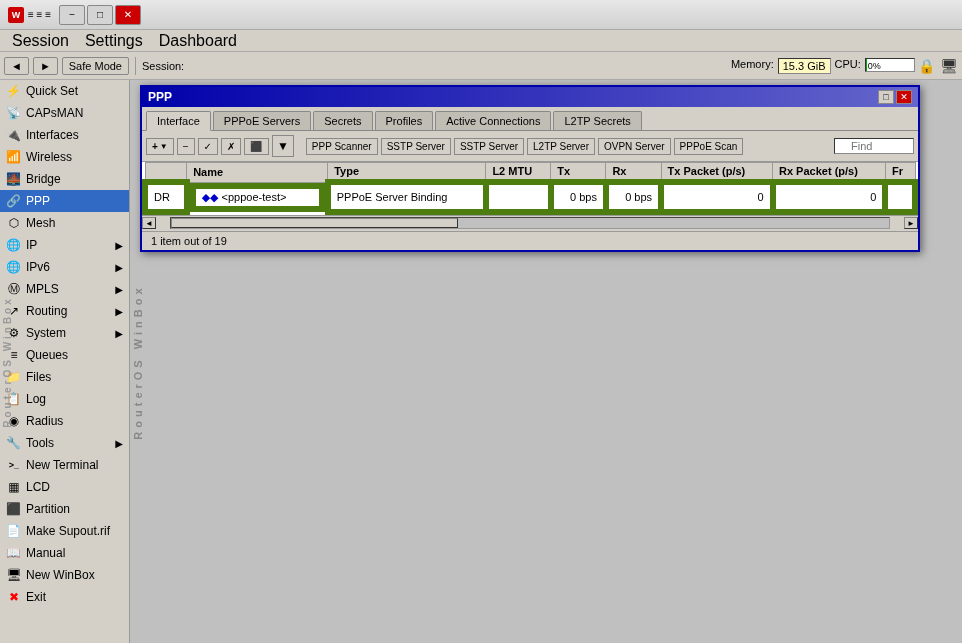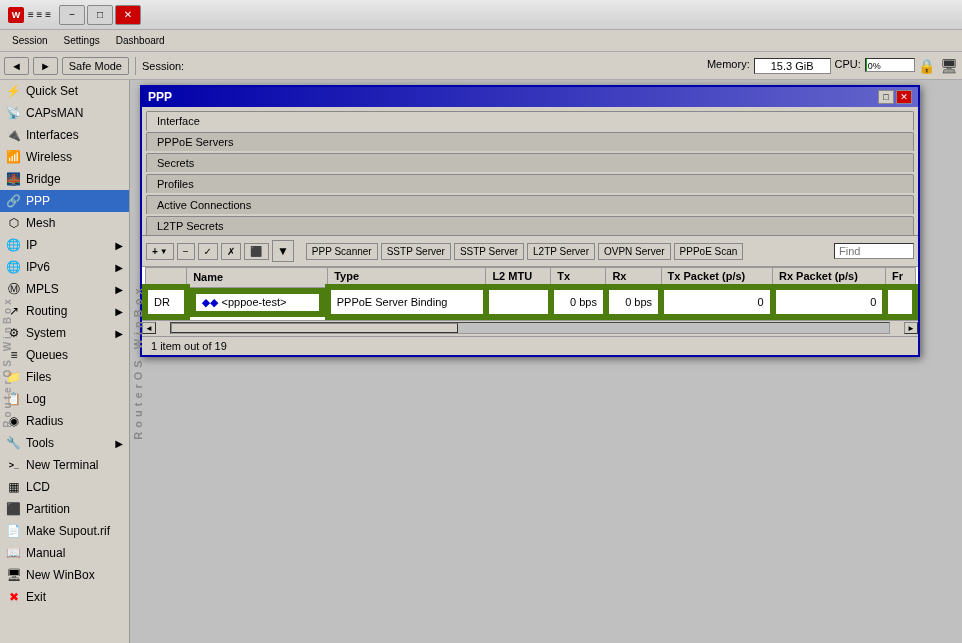--- a/index.html
+++ b/index.html
@@ -58,21 +58,21 @@
       height: 22px;
       background: #d4d0c8;
       display: flex;
       align-items: center;
       padding: 0 4px;
       border-bottom: 1px solid #aaa;
     }
     .menu-item {
       padding: 2px 8px;
       cursor: pointer;
-      font-size: 10px;
+      font-size: 16px;
       color: #000;
     }
 
     
     .toolbar {
       height: 28px;
       background: #d4d0c8;
       display: flex;
       align-items: center;
       padding: 0 4px;
@@ -97,21 +97,21 @@
       width: 180px;
     }
     .memory-display {
       margin-left: auto;
       display: flex;
       align-items: flex-start;
       gap: 4px;
       font-size: 11px;
     }
     .memory-text { color: #000; }
-    .memory-value { background: #ffffff; border: 1px inset #888; padding: 1px 16px; }
+    .memory-value { background: #fef9c3; border: 1px inset #888; padding: 1px 4px; }
     .cpu-bar {
       width: 50px;
       height: 14px;
       background: white;
       border: 1px inset #888;
       position: relative;
     }
     .cpu-fill {
       height: 100%;
       background: #00aa00;
@@ -199,21 +199,20 @@
       font-size: 9px;
     }
 
     
     .tab-bar {
       display: flex;
       background: #d4d0c8;
       padding: 4px 4px 0 4px;
       gap: 2px;
       border-bottom: 1px solid #888;
-      flex-direction: column;
     }
     .tab {
       padding: 3px 10px;
       background: #c0bdb5;
       border: 1px solid #888;
       border-bottom: none;
       cursor: pointer;
       font-size: 11px;
       border-radius: 2px 2px 0 0;
     }
@@ -251,21 +250,21 @@
       cursor: pointer;
       display: flex;
       align-items: center;
       justify-content: center;
       font-size: 12px;
     }
     .find-field {
       margin-left: auto;
       background: white;
       border: 1px inset #888;
-      padding: 1px 4px;
+      padding: 1px 16px;
       width: 80px;
       font-size: 11px;
     }
 
     
     .data-table {
       width: 100%;
       border-collapse: collapse;
       font-size: 11px;
     }

